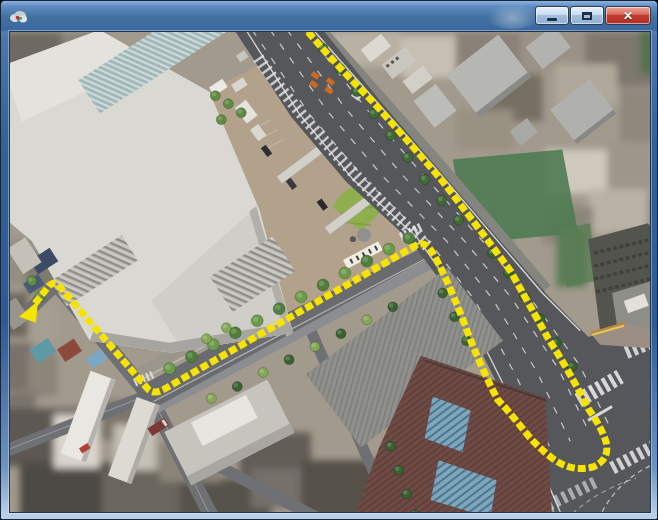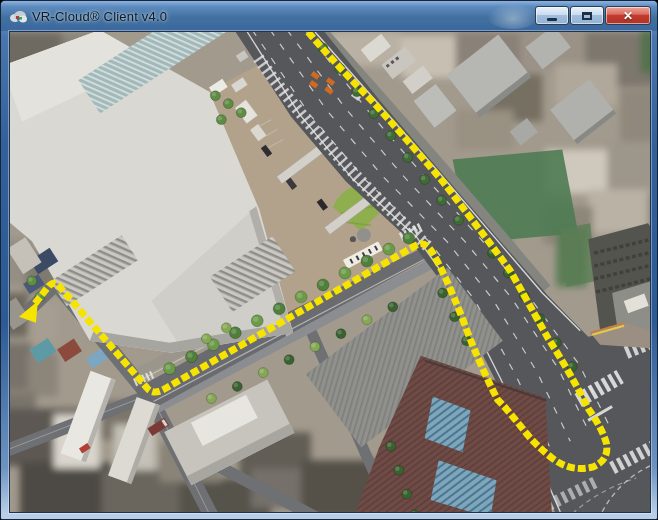--- a/index.html
+++ b/index.html
@@ -52,21 +52,20 @@
 <div class="window">
   <div class="titlebar">
     <svg class="app-icon" viewBox="0 0 18 15">
       <ellipse cx="6" cy="9" rx="5" ry="4" fill="#d9dde2"></ellipse>
       <ellipse cx="11" cy="7" rx="6" ry="5" fill="#c8cdd4"></ellipse>
       <ellipse cx="14" cy="10" rx="4" ry="3.4" fill="#e4e7ea"></ellipse>
       <rect x="7" y="7" width="3" height="3" fill="#c0392b"></rect>
       <rect x="10" y="8" width="3" height="2.6" fill="#27ae60"></rect>
       <rect x="8" y="9.6" width="2.4" height="2" fill="#2d6fb5"></rect>
     </svg>
-    <span class="title-text">VR-Cloud® Client v4.0</span>
     <div class="cloud-watermark"></div>
     <div class="controls">
       <button class="wbtn minmax" aria-label="Minimize" title="Minimize">
           <span class="glyph-min"></span>
         </button>
       <button class="wbtn minmax" aria-label="Maximize" title="Maximize">
           <span class="glyph-max"></span>
         </button>
       <button class="wbtn close" aria-label="Close" title="Close">
           <span class="glyph-close">✕</span>

